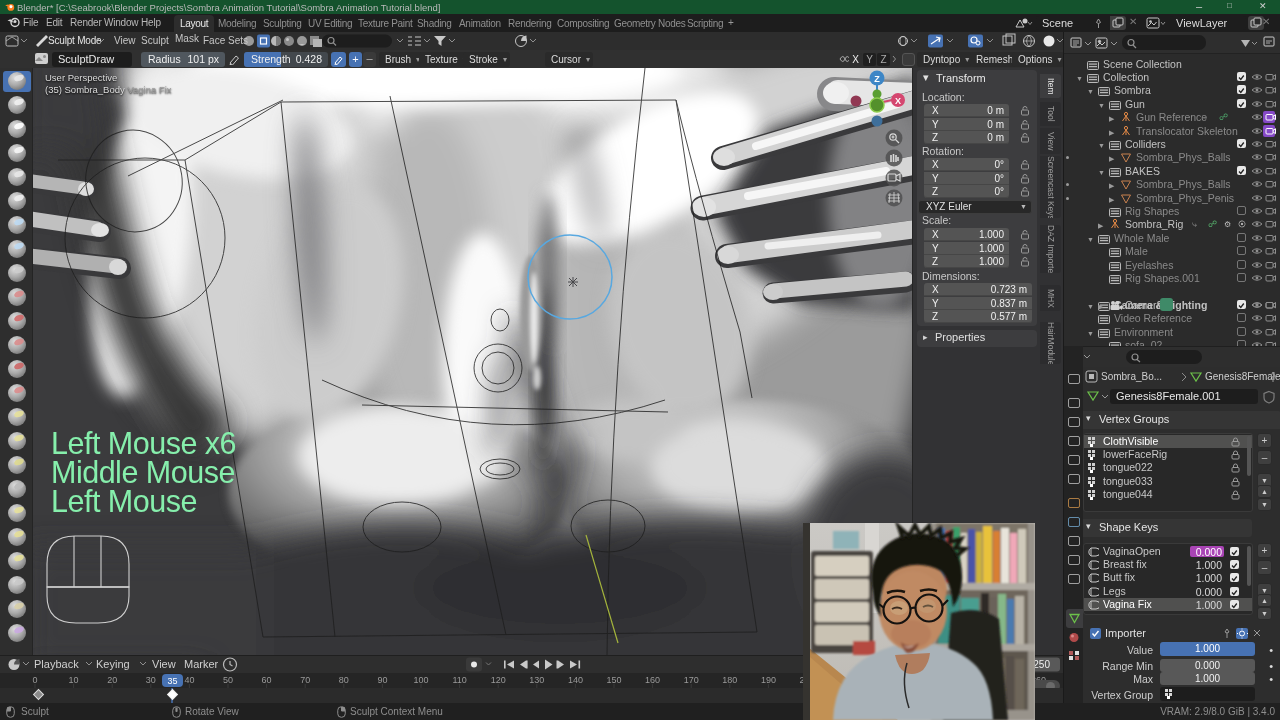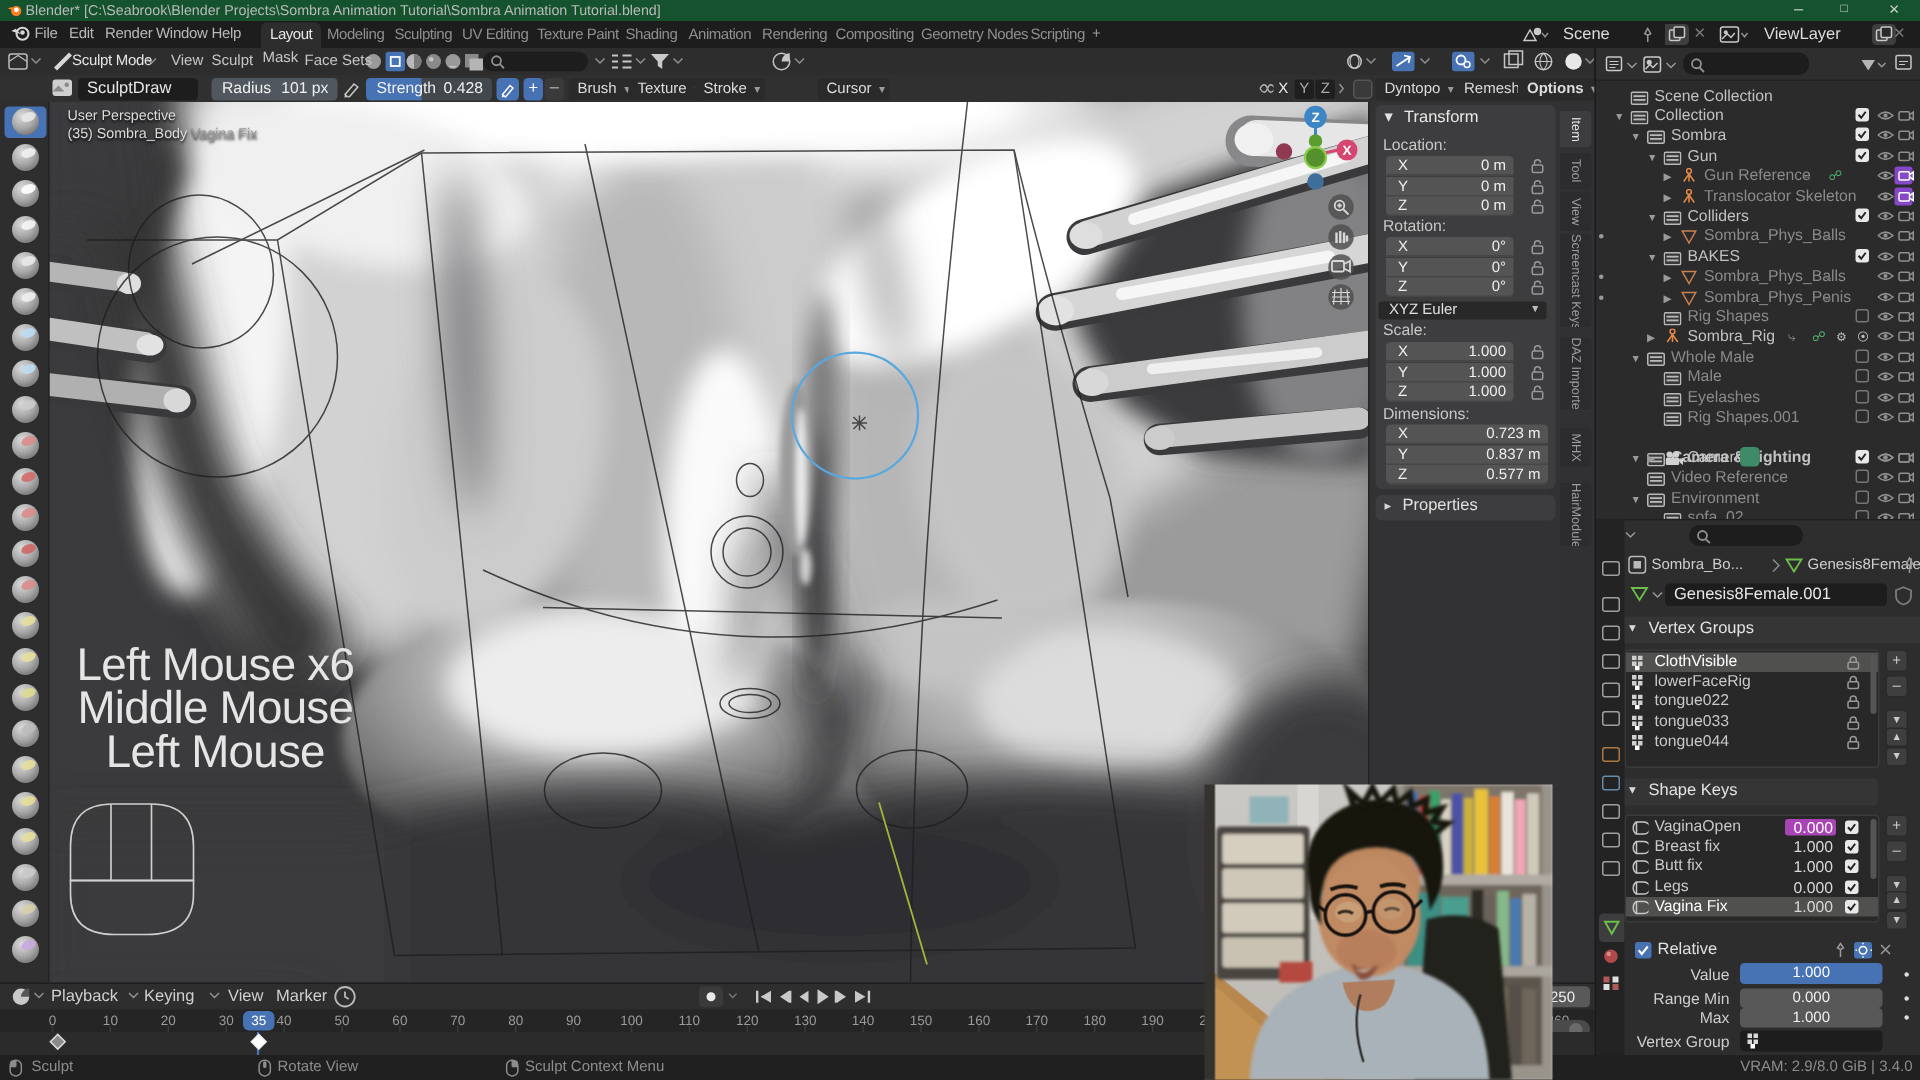--- a/index.html
+++ b/index.html
@@ -226,21 +226,21 @@
     </svg>
     <div class="xyz" style="left:849px;background:#2f2f2f;color:#eee;">X</div>
     <div class="xyz" style="left:863px;">Y</div>
     <div class="xyz" style="left:877px;">Z</div>
     <svg class="abs" style="left:892px;top:4px;" width="7" height="10">
       <path d="M1 2 l2.5 3 l-2.5 3" stroke="#909090" fill="none"></path>
     </svg>
     <div class="abs" style="left:902px;top:2.5px;width:13px;height:13px;background:#3a3a3a;border:1px solid #555;border-radius:3px;"></div>
     <div class="ddbtn" style="left:917px;">Dyntopo</div>
     <div class="ddbtn" style="left:970px;">Remesh</div>
-    <div class="ddbtn" style="left:1012px;font-weight:bold;">Options</div>
+    <div class="ddbtn" style="left:1012px;">Options</div>
   </div>
 
   <div id="viewport" class="abs">
     <svg id="scene" width="1063" height="587" viewBox="0 0 1063 587" style="position:absolute;left:0;top:0;">
       <defs>
         <filter id="b14" x="-40%" y="-40%" width="180%" height="180%">
           <feGaussianBlur stdDeviation="14"></feGaussianBlur>
         </filter>
         <filter id="b8" x="-40%" y="-40%" width="180%" height="180%">
           <feGaussianBlur stdDeviation="8"></feGaussianBlur>
@@ -472,21 +472,21 @@
         <ellipse cx="19" cy="538" rx="5" ry="3" fill="#d8cfa8" opacity="0.9" transform="rotate(-20 19 538)"></ellipse>
         <circle cx="17" cy="565" r="9" fill="url(#sph)"></circle>
         <ellipse cx="19" cy="562" rx="5" ry="3" fill="#c9a8e0" opacity="0.9" transform="rotate(-20 19 562)"></ellipse>
         </g>
       </svg>
       
     </div>
 
     <div class="abs" style="left:45px;top:4px;color:#dcdcdc;font-size:9.5px;text-shadow:0 1px 2px #000;">User Perspective</div>
     <div class="abs" style="left:45px;top:16px;color:#dcdcdc;font-size:9.5px;text-shadow:0 1px 2px #000;">(35) Sombra_Body <span style="color:#9b9b9b">Vagina Fix</span></div>
-    <div class="abs" style="left:51px;top:361px;color:#e5e5e5;font-size:30.5px;line-height:29px;letter-spacing:-0.5px;text-align:center;">Left Mouse x6<br>Middle Mouse<br>Left Mouse</div>
+    <div class="abs" style="left:51px;top:361px;color:#86efac;font-size:30.5px;line-height:29px;letter-spacing:-0.5px;">Left Mouse x6<br>Middle Mouse<br>Left Mouse</div>
 
     <svg class="abs" style="left:45px;top:466px;" width="88" height="92" viewBox="0 0 88 92">
       <path d="M2 53 L2 62 Q2 89 31 89 L53 89 Q84 89 84 62 L84 53 Z" fill="none" stroke="#cfcfcf" stroke-width="1.1"></path>
       <path d="M2 53 L2 30 Q2 2 30 2 L56 2 Q84 2 84 30 L84 53 Z" fill="none" stroke="#cfcfcf" stroke-width="1.1"></path>
       <line x1="29" y1="2" x2="29" y2="53" stroke="#cfcfcf" stroke-width="1.1"></line>
       <line x1="56" y1="2" x2="56" y2="53" stroke="#cfcfcf" stroke-width="1.1"></line>
       <line x1="2" y1="53" x2="84" y2="53" stroke="#cfcfcf" stroke-width="1.1"></line>
     </svg>
   </div>
 
@@ -1278,21 +1278,21 @@
       <div class="abs" style="left:193px;top:247px;width:16px;height:30px;">
         <div class="pbtn" style="top:0;height:13px;line-height:11px;font-size:7px;">▲</div>
         <div class="pbtn" style="top:13px;height:13px;line-height:11px;font-size:7px;">▼</div>
       </div>
 
       <div class="abs" style="left:26px;top:281px;width:11px;height:11px;background:#4772b3;border-radius:2px;">
         <svg width="11" height="11">
           <path d="M2.5 5.5 l2 2.5 l4 -5" stroke="#fff" stroke-width="1.4" fill="none"></path>
         </svg>
       </div>
-      <div class="abs" style="left:41px;top:280px;color:#e0e0e0;">Relative</div>
+      <div class="abs" style="left:41px;top:280px;color:#e0e0e0;">Importer</div>
       <svg class="abs" style="left:158px;top:280px;" width="40" height="13">
         <path d="M5 2 l2 3 l-2 1 l-2 -1 z M5 6 v5" stroke="#9a9a9a" fill="none"></path>
         <rect x="14" y="1" width="12" height="11" rx="2" fill="#4772b3"></rect>
         <circle cx="20" cy="6.5" r="2.5" fill="none" stroke="#fff"></circle>
         <path d="M20 2.5 v-1 M20 11.5 v-1 M16 6.5 h-1 M25 6.5 h1" stroke="#fff"></path>
         <path d="M32 3 l6 6 M38 3 l-6 6" stroke="#9a9a9a" fill="none"></path>
       </svg>
 
       <div class="lbl" style="right:128px;top:297px;">Value</div>
       <div class="abs" style="left:96px;top:295px;width:95px;height:14px;background:#4772b3;border-radius:3px;color:#fff;font-size:10px;text-align:center;line-height:14px;">1.000</div>

